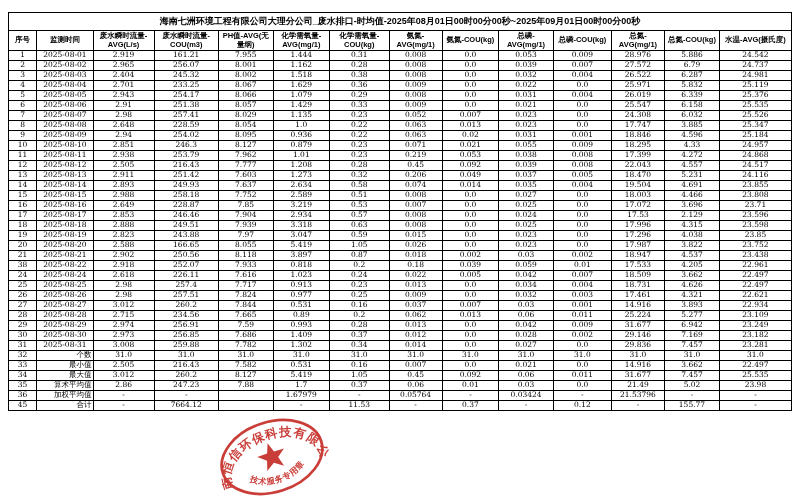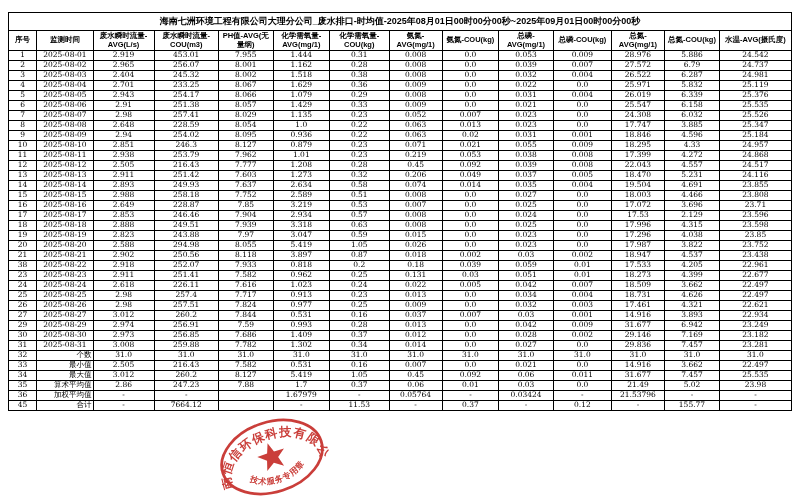--- a/index.html
+++ b/index.html
@@ -69,21 +69,21 @@
           <th>总氮-AVG(mg/1)</th>
           <th>总氮-COU(kg)</th>
           <th>水温-AVG(摄氏度)</th>
         </tr>
     </thead>
     <tbody id="table-body">
         <tr>
           <td>1</td>
           <td>2025-08-01</td>
           <td>2.919</td>
-          <td>453.01</td>
+          <td>161.21</td>
           <td>7.955</td>
           <td>1.444</td>
           <td>0.31</td>
           <td>0.008</td>
           <td>0.0</td>
           <td>0.053</td>
           <td>0.009</td>
           <td>28.976</td>
           <td>5.886</td>
           <td>24.542</td>
@@ -373,21 +373,21 @@
           <td>0.023</td>
           <td>0.0</td>
           <td>17.296</td>
           <td>4.038</td>
           <td>23.85</td>
         </tr>
         <tr>
           <td>20</td>
           <td>2025-08-20</td>
           <td>2.588</td>
-          <td>294.98</td>
+          <td>166.65</td>
           <td>8.055</td>
           <td>5.419</td>
           <td>1.05</td>
           <td>0.026</td>
           <td>0.0</td>
           <td>0.023</td>
           <td>0.0</td>
           <td>17.987</td>
           <td>3.822</td>
           <td>23.752</td>
@@ -418,36 +418,20 @@
           <td>0.2</td>
           <td>0.18</td>
           <td>0.039</td>
           <td>0.059</td>
           <td>0.01</td>
           <td>17.533</td>
           <td>4.205</td>
           <td>22.961</td>
         </tr>
         <tr>
-          <td>23</td>
-          <td>2025-08-23</td>
-          <td>2.911</td>
-          <td>251.41</td>
-          <td>7.582</td>
-          <td>0.962</td>
-          <td>0.25</td>
-          <td>0.131</td>
-          <td>0.03</td>
-          <td>0.051</td>
-          <td>0.01</td>
-          <td>18.273</td>
-          <td>4.399</td>
-          <td>22.677</td>
-        </tr>
-        <tr>
           <td>24</td>
           <td>2025-08-24</td>
           <td>2.618</td>
           <td>226.11</td>
           <td>7.616</td>
           <td>1.023</td>
           <td>0.24</td>
           <td>0.022</td>
           <td>0.005</td>
           <td>0.042</td>
@@ -496,20 +480,36 @@
           <td>7.844</td>
           <td>0.531</td>
           <td>0.16</td>
           <td>0.037</td>
           <td>0.007</td>
           <td>0.03</td>
           <td>0.001</td>
           <td>14.916</td>
           <td>3.893</td>
           <td>22.934</td>
+        </tr>
+        <tr>
+          <td>28</td>
+          <td>2025-08-28</td>
+          <td>2.715</td>
+          <td>234.56</td>
+          <td>7.665</td>
+          <td>0.89</td>
+          <td>0.2</td>
+          <td>0.062</td>
+          <td>0.013</td>
+          <td>0.06</td>
+          <td>0.011</td>
+          <td>25.224</td>
+          <td>5.277</td>
+          <td>23.109</td>
         </tr>
         <tr>
           <td>29</td>
           <td>2025-08-29</td>
           <td>2.974</td>
           <td>256.91</td>
           <td>7.59</td>
           <td>0.993</td>
           <td>0.28</td>
           <td>0.013</td>

